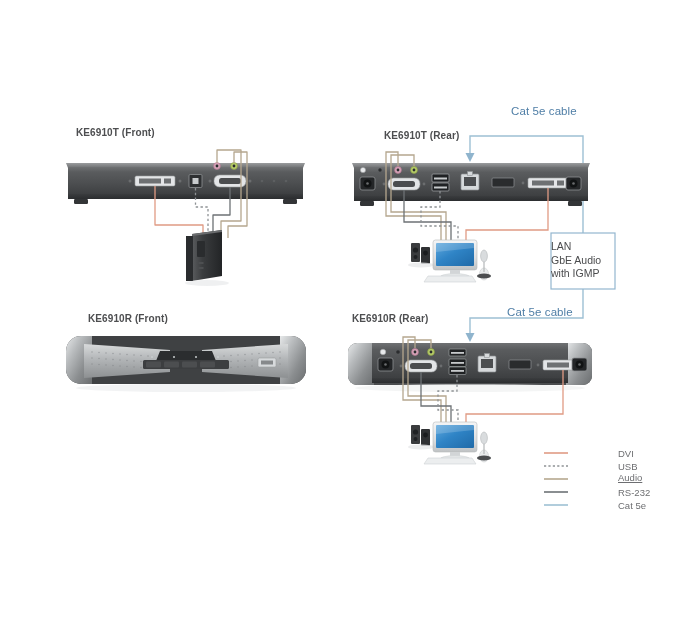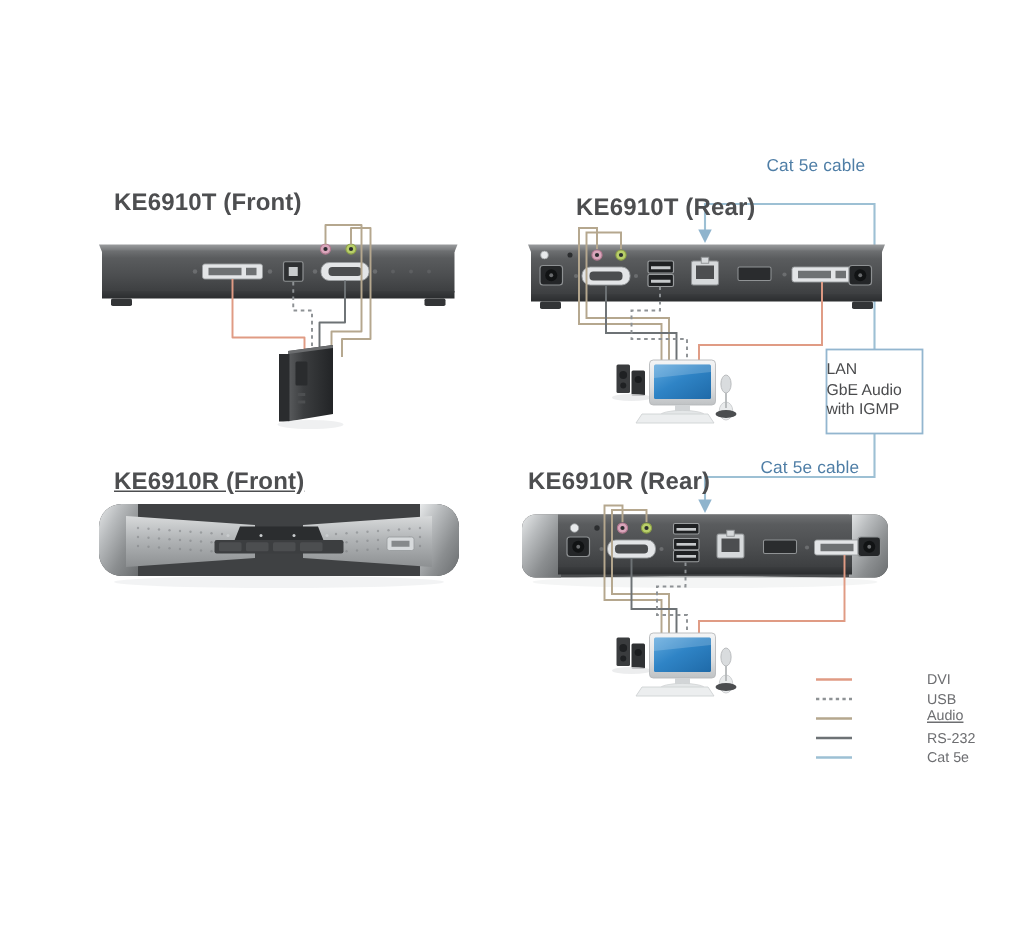--- a/index.html
+++ b/index.html
@@ -1,21 +1,21 @@
 <!DOCTYPE html>
 <html><head>
 <meta charset="utf-8">
 <style>
   html,body{margin:0;padding:0;background:#ffffff;}
   body{width:690px;height:627px;font-family:"Liberation Sans",sans-serif;overflow:hidden;}
   #stage{position:relative;width:690px;height:627px;background:#fff;}
   #svgroot{position:absolute;left:0;top:0;width:690px;height:627px;}
 
   .lbl{position:absolute;font-family:"Liberation Sans",sans-serif;color:#58595b;white-space:nowrap;}
-  .dev-title{font-size:16px;font-weight:bold;letter-spacing:.1px;color:#4d4e50;}
+  .dev-title{font-size:10px;font-weight:bold;letter-spacing:.1px;color:#4d4e50;}
   .cat-lbl{font-size:11.5px;color:#4f7ea6;letter-spacing:.1px;margin-left:24px;}
   .lan-lbl{font-size:10.5px;color:#4a4b4d;line-height:13.5px;}
   .legend-lbl{font-size:9.5px;color:#6d6e71;padding-left:43px;}
 </style>
 </head>
 <body>
 
 <div id="stage">
 
   <svg id="svgroot" viewBox="0 0 690 627">
@@ -434,21 +434,21 @@
       <line x1="544" y1="453" x2="568" y2="453" stroke="#e09b84" stroke-width="1.6"></line>
       <line x1="544" y1="466" x2="568" y2="466" stroke="#8e9295" stroke-width="1.6" stroke-dasharray="2.2 2.2"></line>
       <line x1="544" y1="479" x2="568" y2="479" stroke="#b5a78e" stroke-width="1.6"></line>
       <line x1="544" y1="492" x2="568" y2="492" stroke="#6d7275" stroke-width="1.6"></line>
       <line x1="544" y1="505" x2="568" y2="505" stroke="#9dc0d4" stroke-width="1.6"></line>
     </g>
   </svg>
 
   <div class="lbl dev-title" style="left:76px;top:127px;">KE6910T (Front)</div>
   <div class="lbl dev-title" style="left:352px;top:130px;padding-left:32px;">KE6910T (Rear)</div>
-  <div class="lbl dev-title" style="left:76px;top:313px;text-decoration:underline;">KE6910R (Front)</div>
+  <div class="lbl dev-title" style="left:88px;top:313px;">KE6910R (Front)</div>
   <div class="lbl dev-title" style="left:352px;top:313px;">KE6910R (Rear)</div>
 
   <div class="lbl cat-lbl" style="left:487px;top:105px;">Cat 5e cable</div>
   <div class="lbl cat-lbl" style="left:483px;top:306px;">Cat 5e cable</div>
 
   <div class="lbl lan-lbl" style="left:551px;top:240px;width:64px;">
     <div>LAN</div>
     <div>GbE Audio</div>
     <div>with IGMP</div>
   </div>

